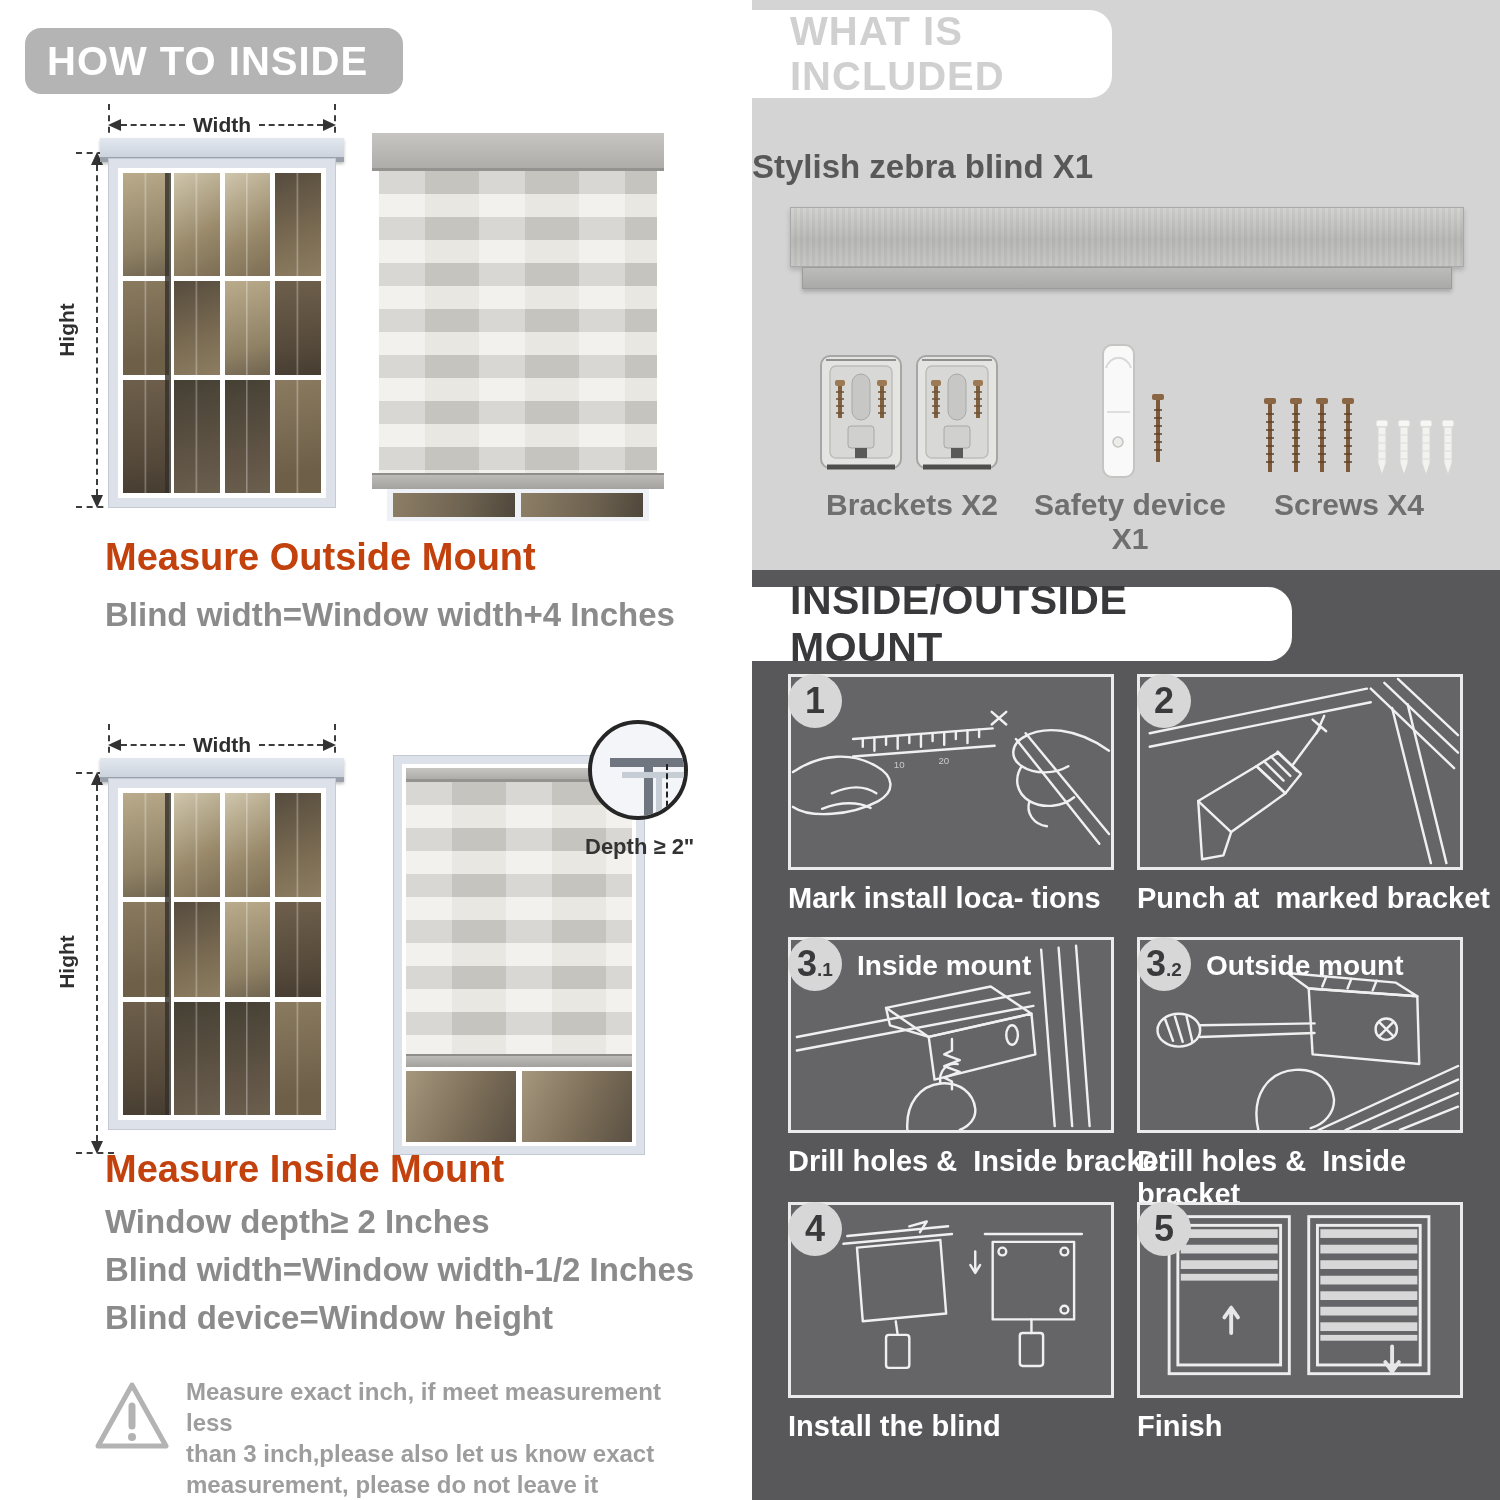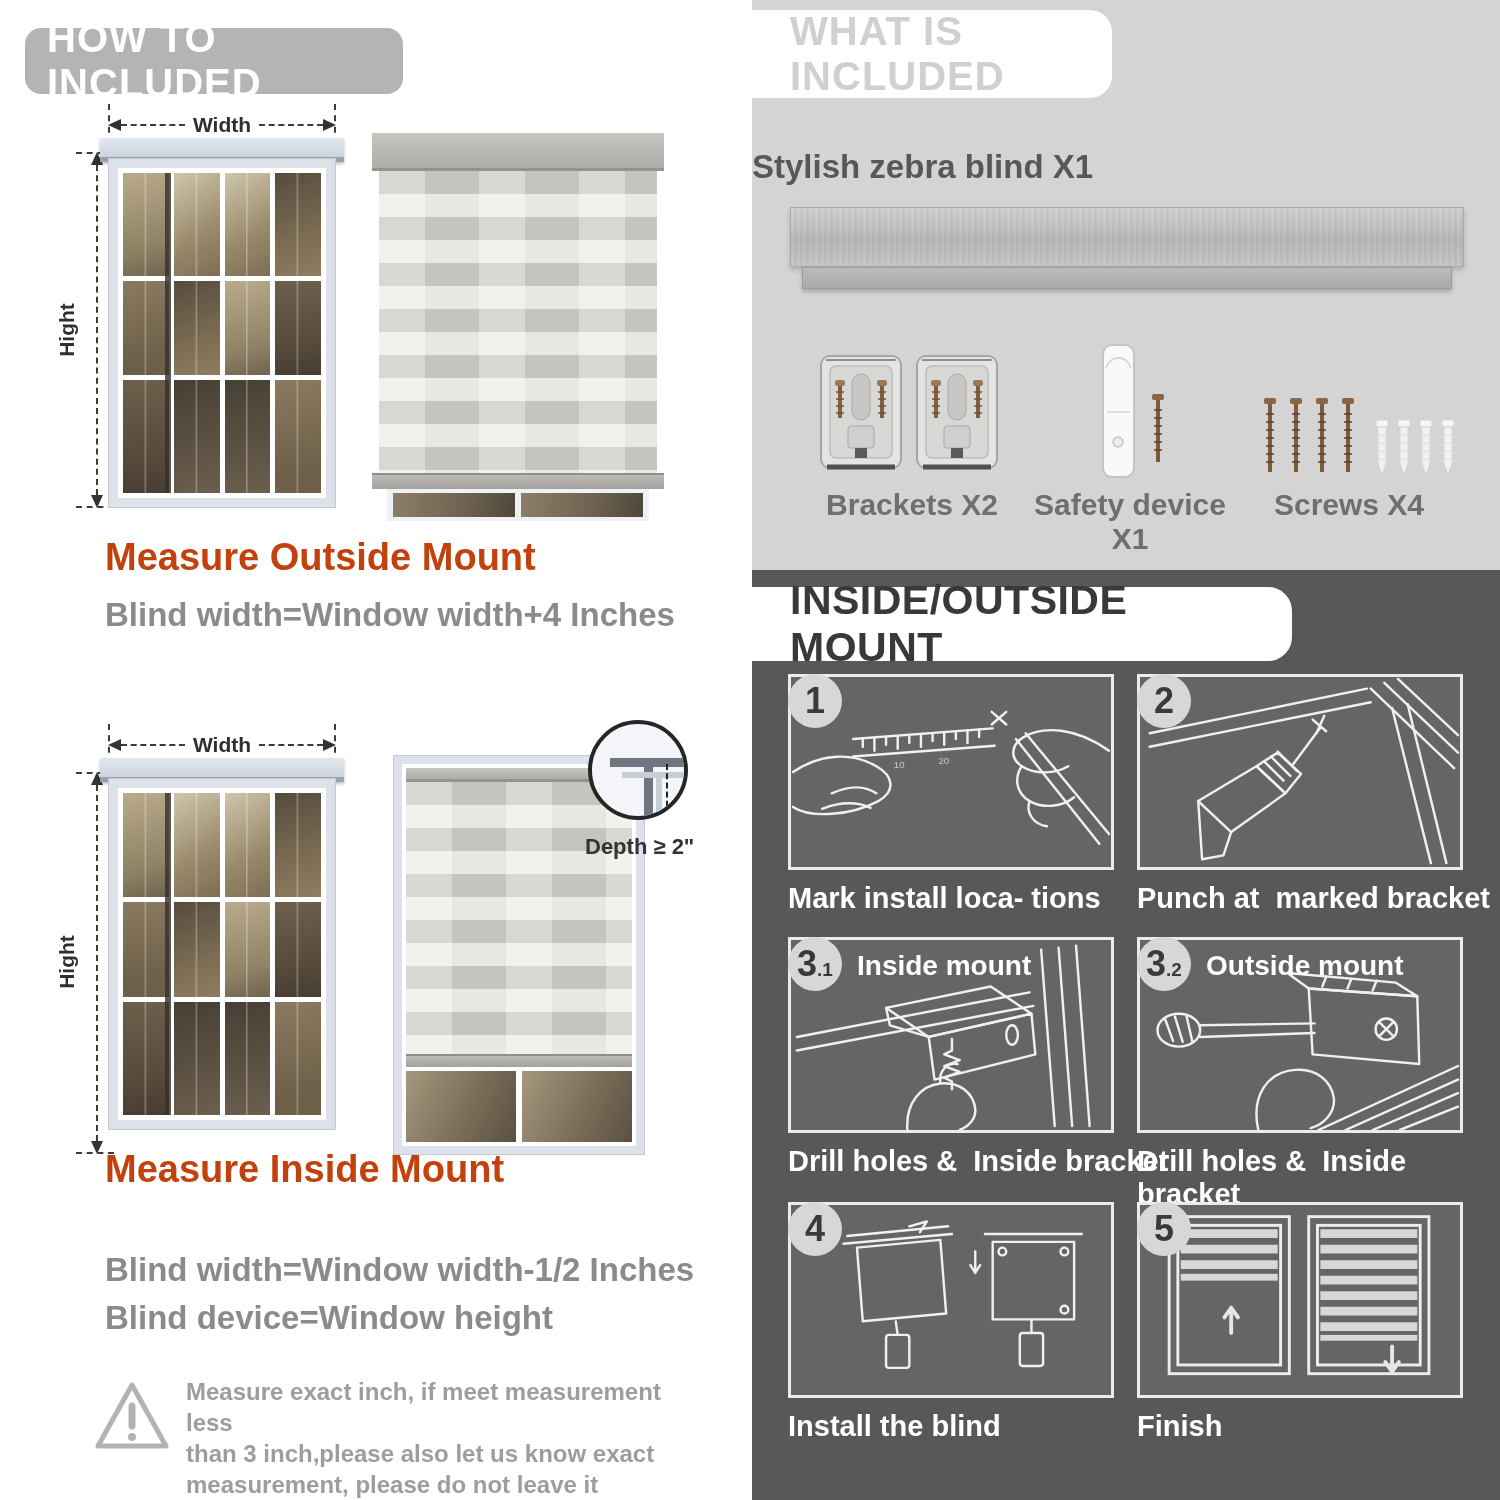--- a/index.html
+++ b/index.html
@@ -133,21 +133,21 @@
             white-space:pre-wrap; }
   .cap { position:absolute; color:#fff; font-weight:bold; font-size:29px; white-space:pre-wrap; }
   .art { position:absolute; inset:0; width:100%; height:100%; }
 </style>
 </head>
 <body>
 
 <div class="canvas">
 
   <div class="howto-box">
-    <span>HOW TO INCLUDED</span>
+    <span>HOW TO INSIDE</span>
   </div>
 
   <div class="harrow" style="left:108px;top:118px;width:228px;">
     <div class="ah-l"></div>
     <div class="dash"></div>
     <span class="lbl">Width</span>
     <div class="dash"></div>
     <div class="ah-r"></div>
   </div>
   <div class="vtick" style="left:108px;top:104px;"></div>
@@ -253,20 +253,21 @@
   <div class="magnifier">
     <div class="fr1"></div>
       <div class="fr2"></div>
     <div class="fr3"></div>
       <div class="fr4"></div>
     <div class="dsh"></div>
   </div>
   <div class="depth-lbl">Depth ≥ 2"</div>
 
   <div class="mh" style="top:1148px;">Measure Inside Mount</div>
+  <div class="ml" style="top:1203px;">Window depth≥ 2 Inches</div>
   <div class="ml" style="top:1251px;">Blind width=Window width-1/2 Inches</div>
   <div class="ml" style="top:1299px;">Blind device=Window height</div>
 
   <div class="warn-icon">
     <svg width="80" height="76" viewBox="0 0 80 76">
       <polygon points="40,7 74,68 6,68" fill="none" stroke="#b3b3b3" stroke-width="5" stroke-linejoin="round"></polygon>
       <line x1="40" y1="28" x2="40" y2="48" stroke="#b3b3b3" stroke-width="7" stroke-linecap="round"></line>
       <circle cx="40" cy="59" r="4" fill="#b3b3b3"></circle>
     </svg>
   </div>

